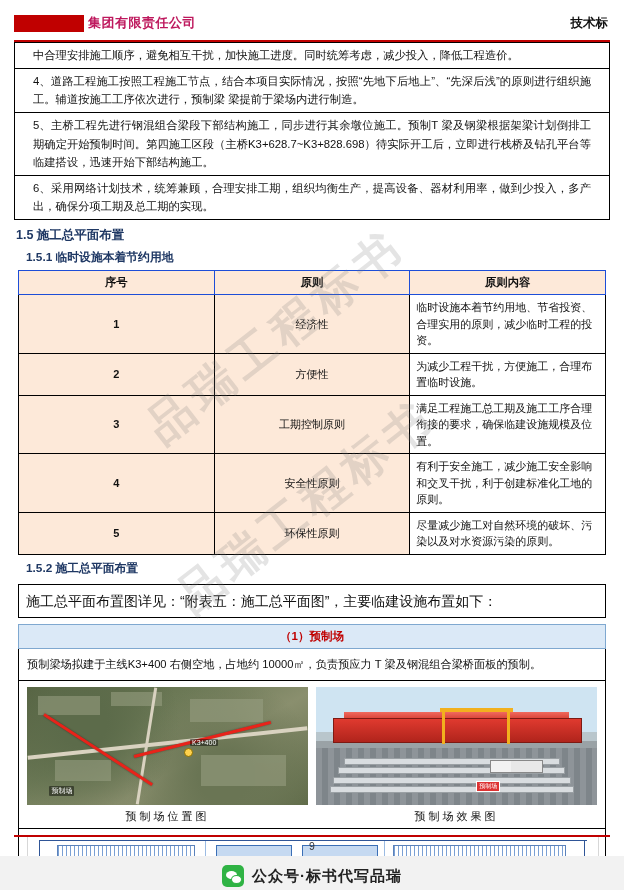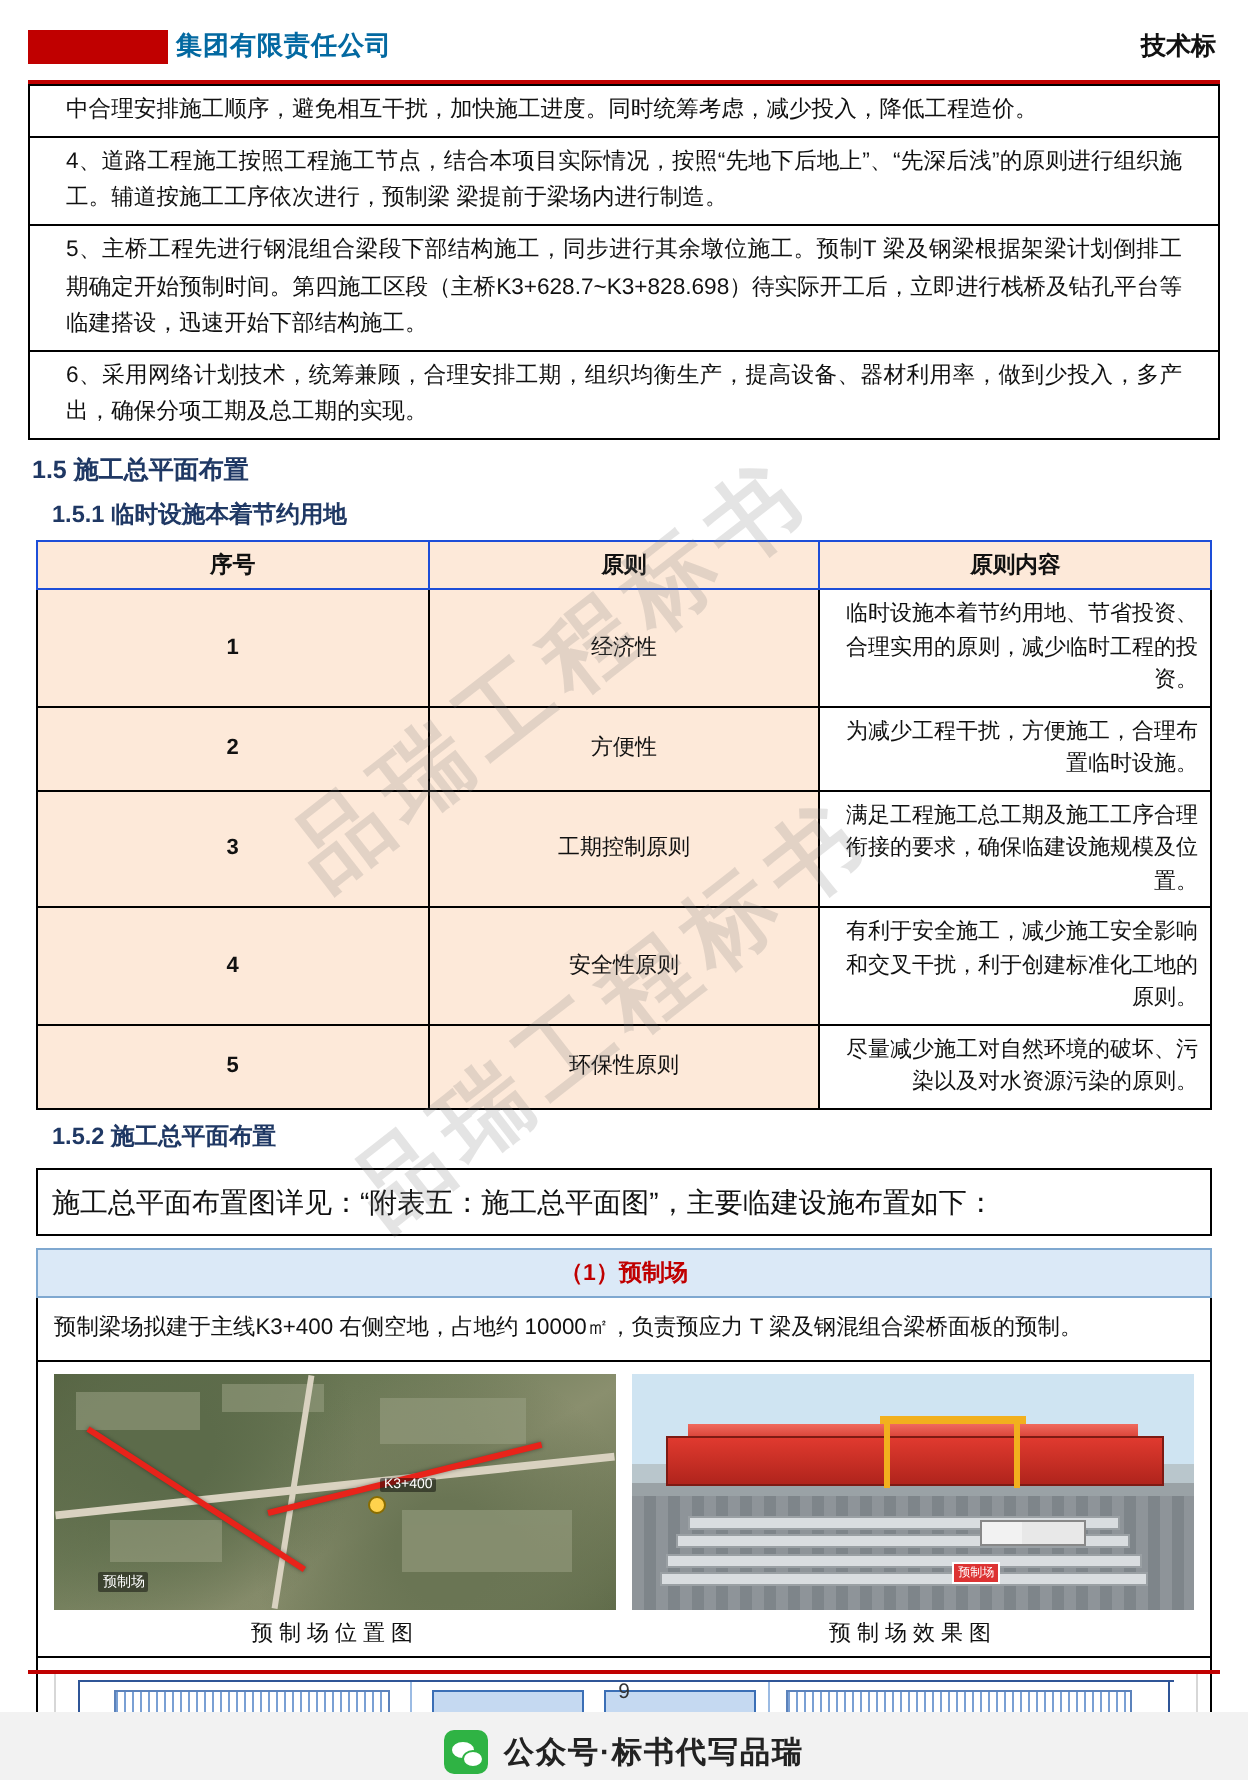--- a/index.html
+++ b/index.html
@@ -19,21 +19,21 @@
     height:34px;
     margin:6px 14px 0 14px;
     border-bottom:2px solid #c00000;
     display:flex;align-items:center;justify-content:space-between;
   }
   .header-left{display:flex;align-items:center;gap:4px;}
   .logo-block{
     width:70px;height:17px;background:#c00000;display:inline-block;
   }
   .company{
-    font-size:13px;font-weight:bold;color:#0369a1;letter-spacing:0.5px;
+    font-size:13px;font-weight:bold;color:#be185d;letter-spacing:0.5px;
   }
   .header-right{font-size:12.5px;font-weight:bold;color:#111;margin-right:2px;}
 
   
   .tbl{
     width:calc(100% - 28px);
     margin:0 14px;
     border-collapse:collapse;
     table-layout:fixed;
   }
@@ -74,21 +74,21 @@
   }
   .ptbl td{
     border:1px solid #000;
     font-size:11px;
     padding:4px 6px;
     line-height:1.5;
     color:#111;
   }
   .ptbl td.num{background:#fde9d9;text-align:center;font-weight:bold;width:34px;}
   .ptbl td.name{background:#fde9d9;text-align:center;width:84px;}
-  .ptbl td.desc{text-align:right;}
+  .ptbl td.desc{text-align:left;}
 
   
   .detail-line{
     width:calc(100% - 36px);
     margin:7px 18px 0 18px;
     border:1px solid #000;
     font-size:14px;
     padding:5px 7px;
     line-height:1.6;
     box-sizing:border-box;

